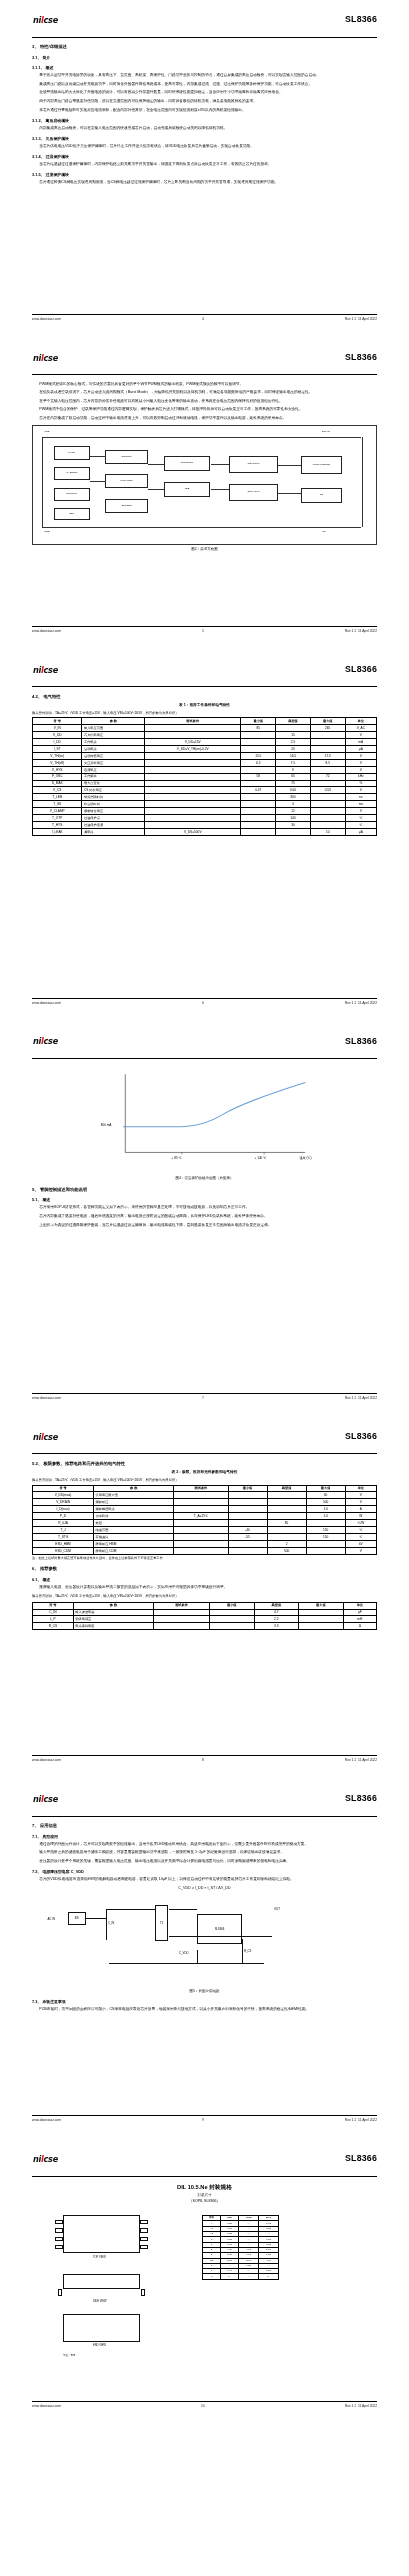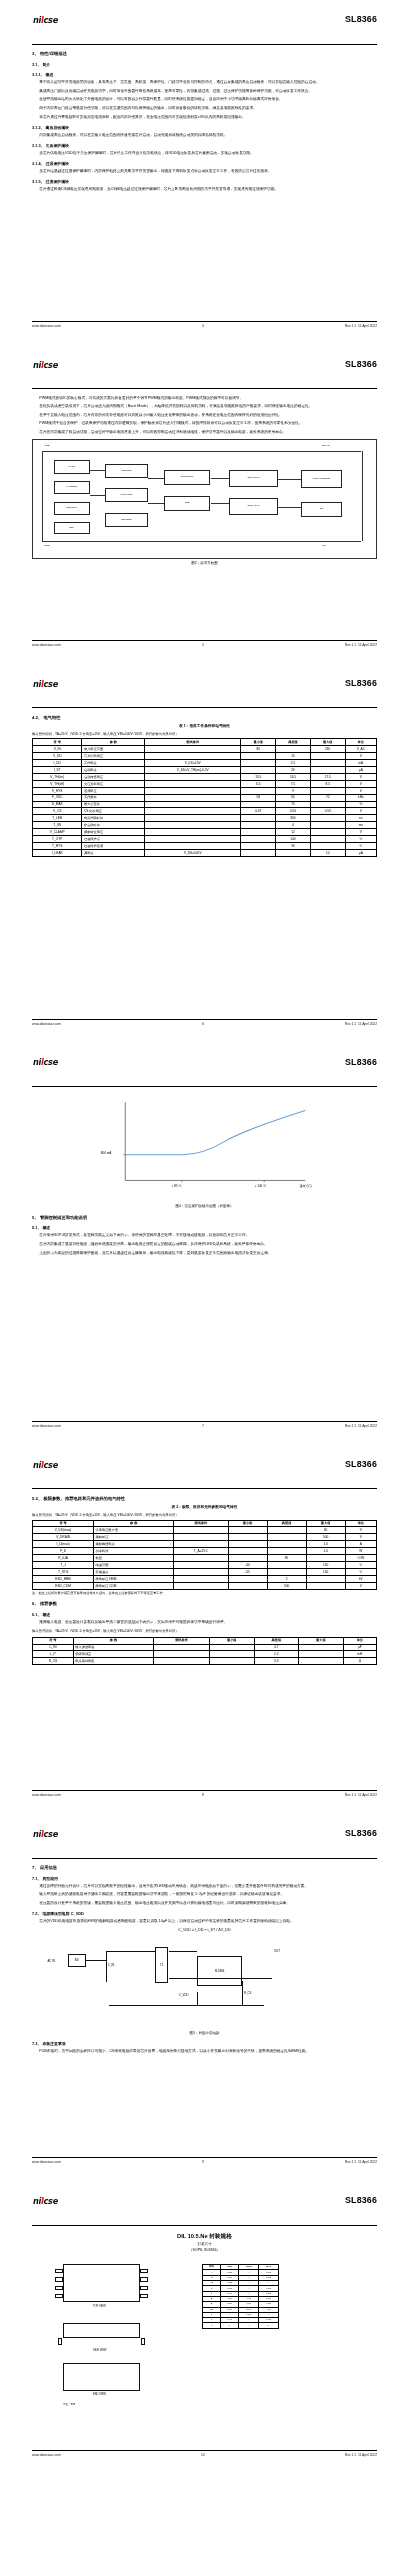--- a/index.html
+++ b/index.html
@@ -15,21 +15,21 @@
   .page {
     width: 409px;
     position: relative;
     padding: 13.4px 32px 15.5px 32px;
     border-bottom: 0;
   }
   
   .pg-header {
     display:flex; align-items:flex-end; justify-content:space-between;
     border-bottom: 0.8px solid #000;
-    padding-bottom: 17px;
+    padding-bottom: 10px;
     margin-bottom: 6.2px;
   }
   .logo {
     font-family: "DejaVu Sans", sans-serif;
     font-size: 8.2px;
     font-weight: bold;
     font-style: italic;
     letter-spacing: -0.3px;
     color:#111;
     position: relative;

